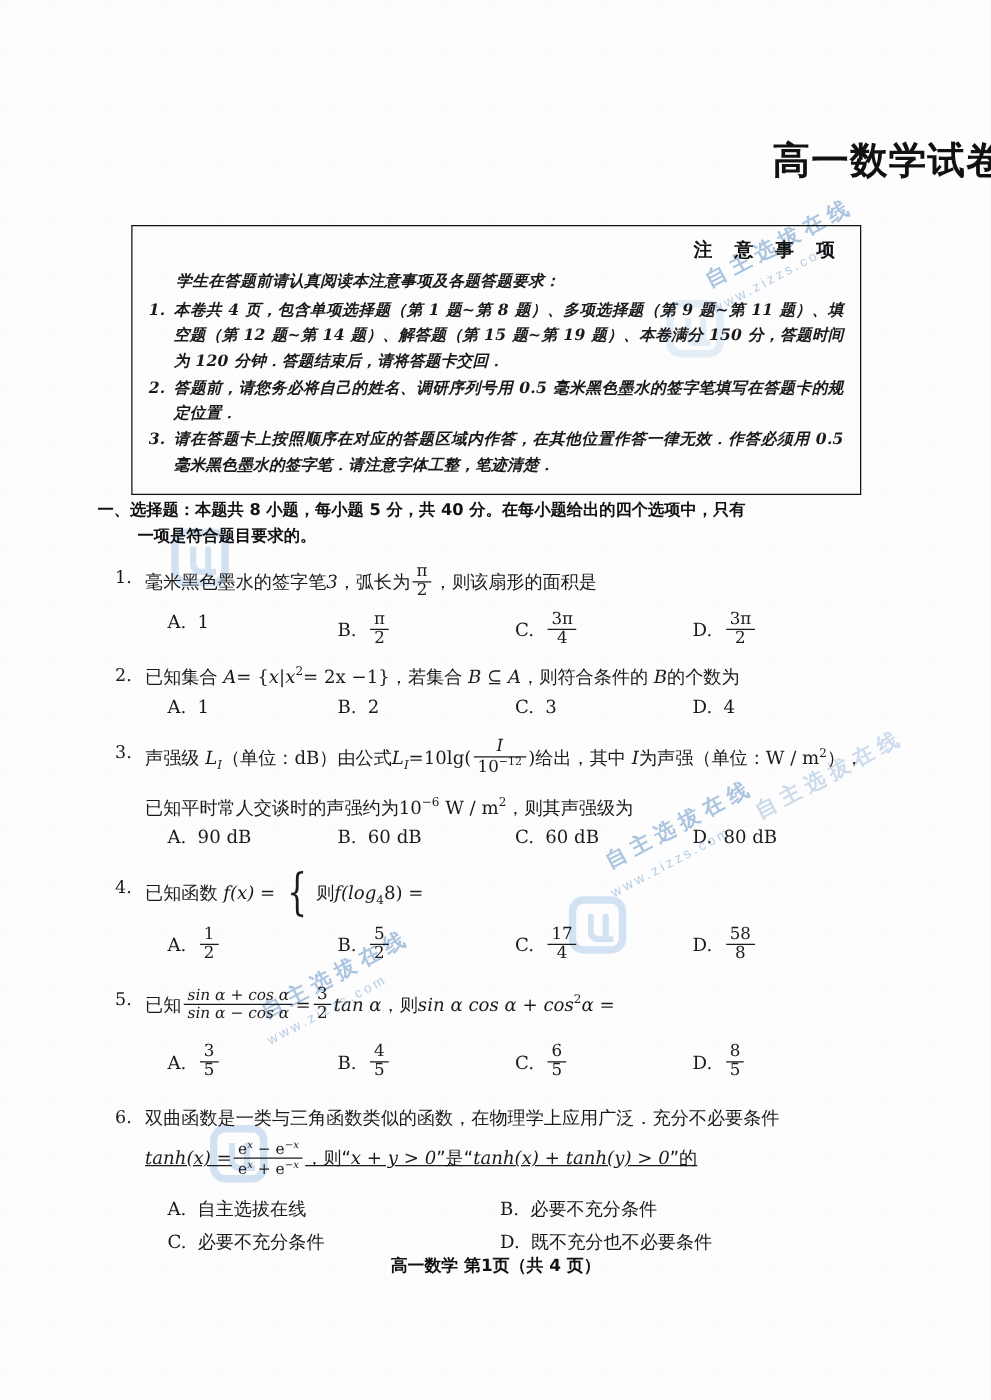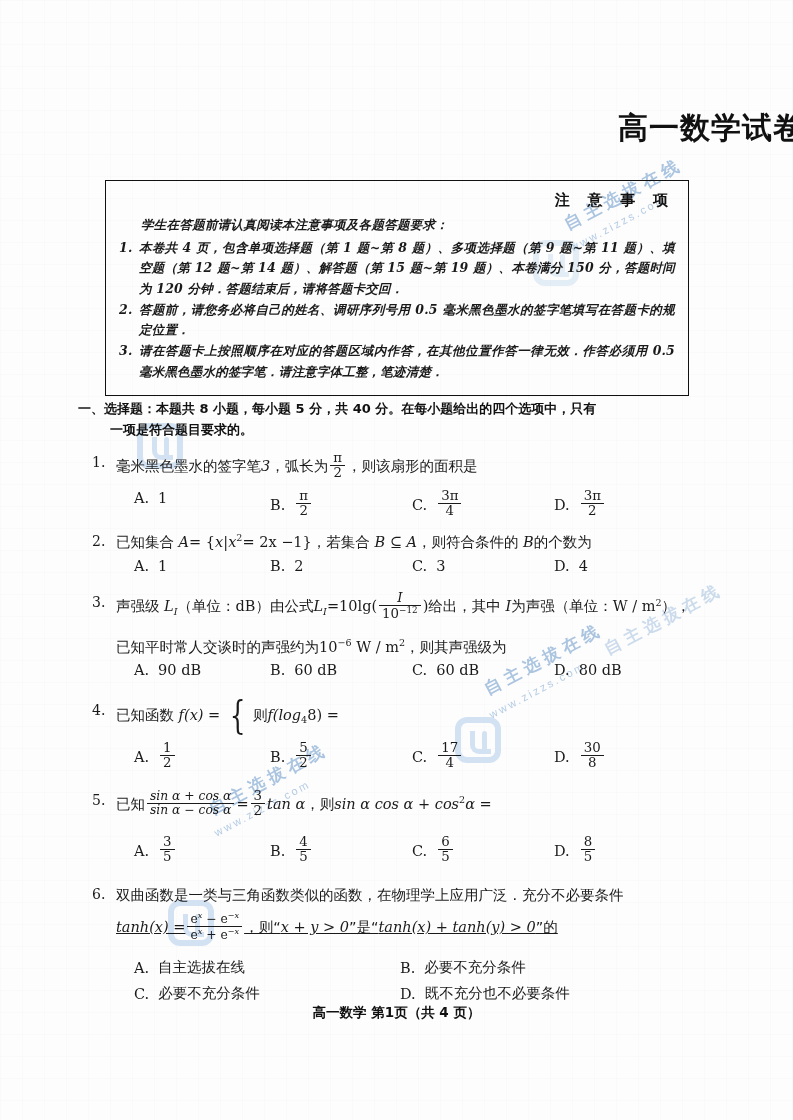--- a/index.html
+++ b/index.html
@@ -424,21 +424,21 @@
       <span class="opt o-c">
         <span class="opt-label">C.</span>
         <span class="frac mr">
             <span class="num">17</span>
             <span class="den">4</span>
           </span>
       </span>
       <span class="opt o-d">
         <span class="opt-label">D.</span>
         <span class="frac mr">
-            <span class="num">30</span>
+            <span class="num">58</span>
             <span class="den">8</span>
           </span>
       </span>
     </div>
 
     <div class="q" style="top:790px;">
       <div class="q-line">
         <span class="q-num">5.</span>
         <span class="q-body">
           <span class="cn">已知</span><span class="frac mi" style="font-size:.85em;"><span class="num">sin α + cos α</span><span class="den">sin α − cos α</span></span><span class="mr">=</span><span class="frac mr"><span class="num">3</span><span class="den">2</span></span><span class="mi">tan α</span><span class="cn">，则</span><span class="mi">sin α cos α + cos</span><sup class="mr">2</sup><span class="mi">α =</span>

